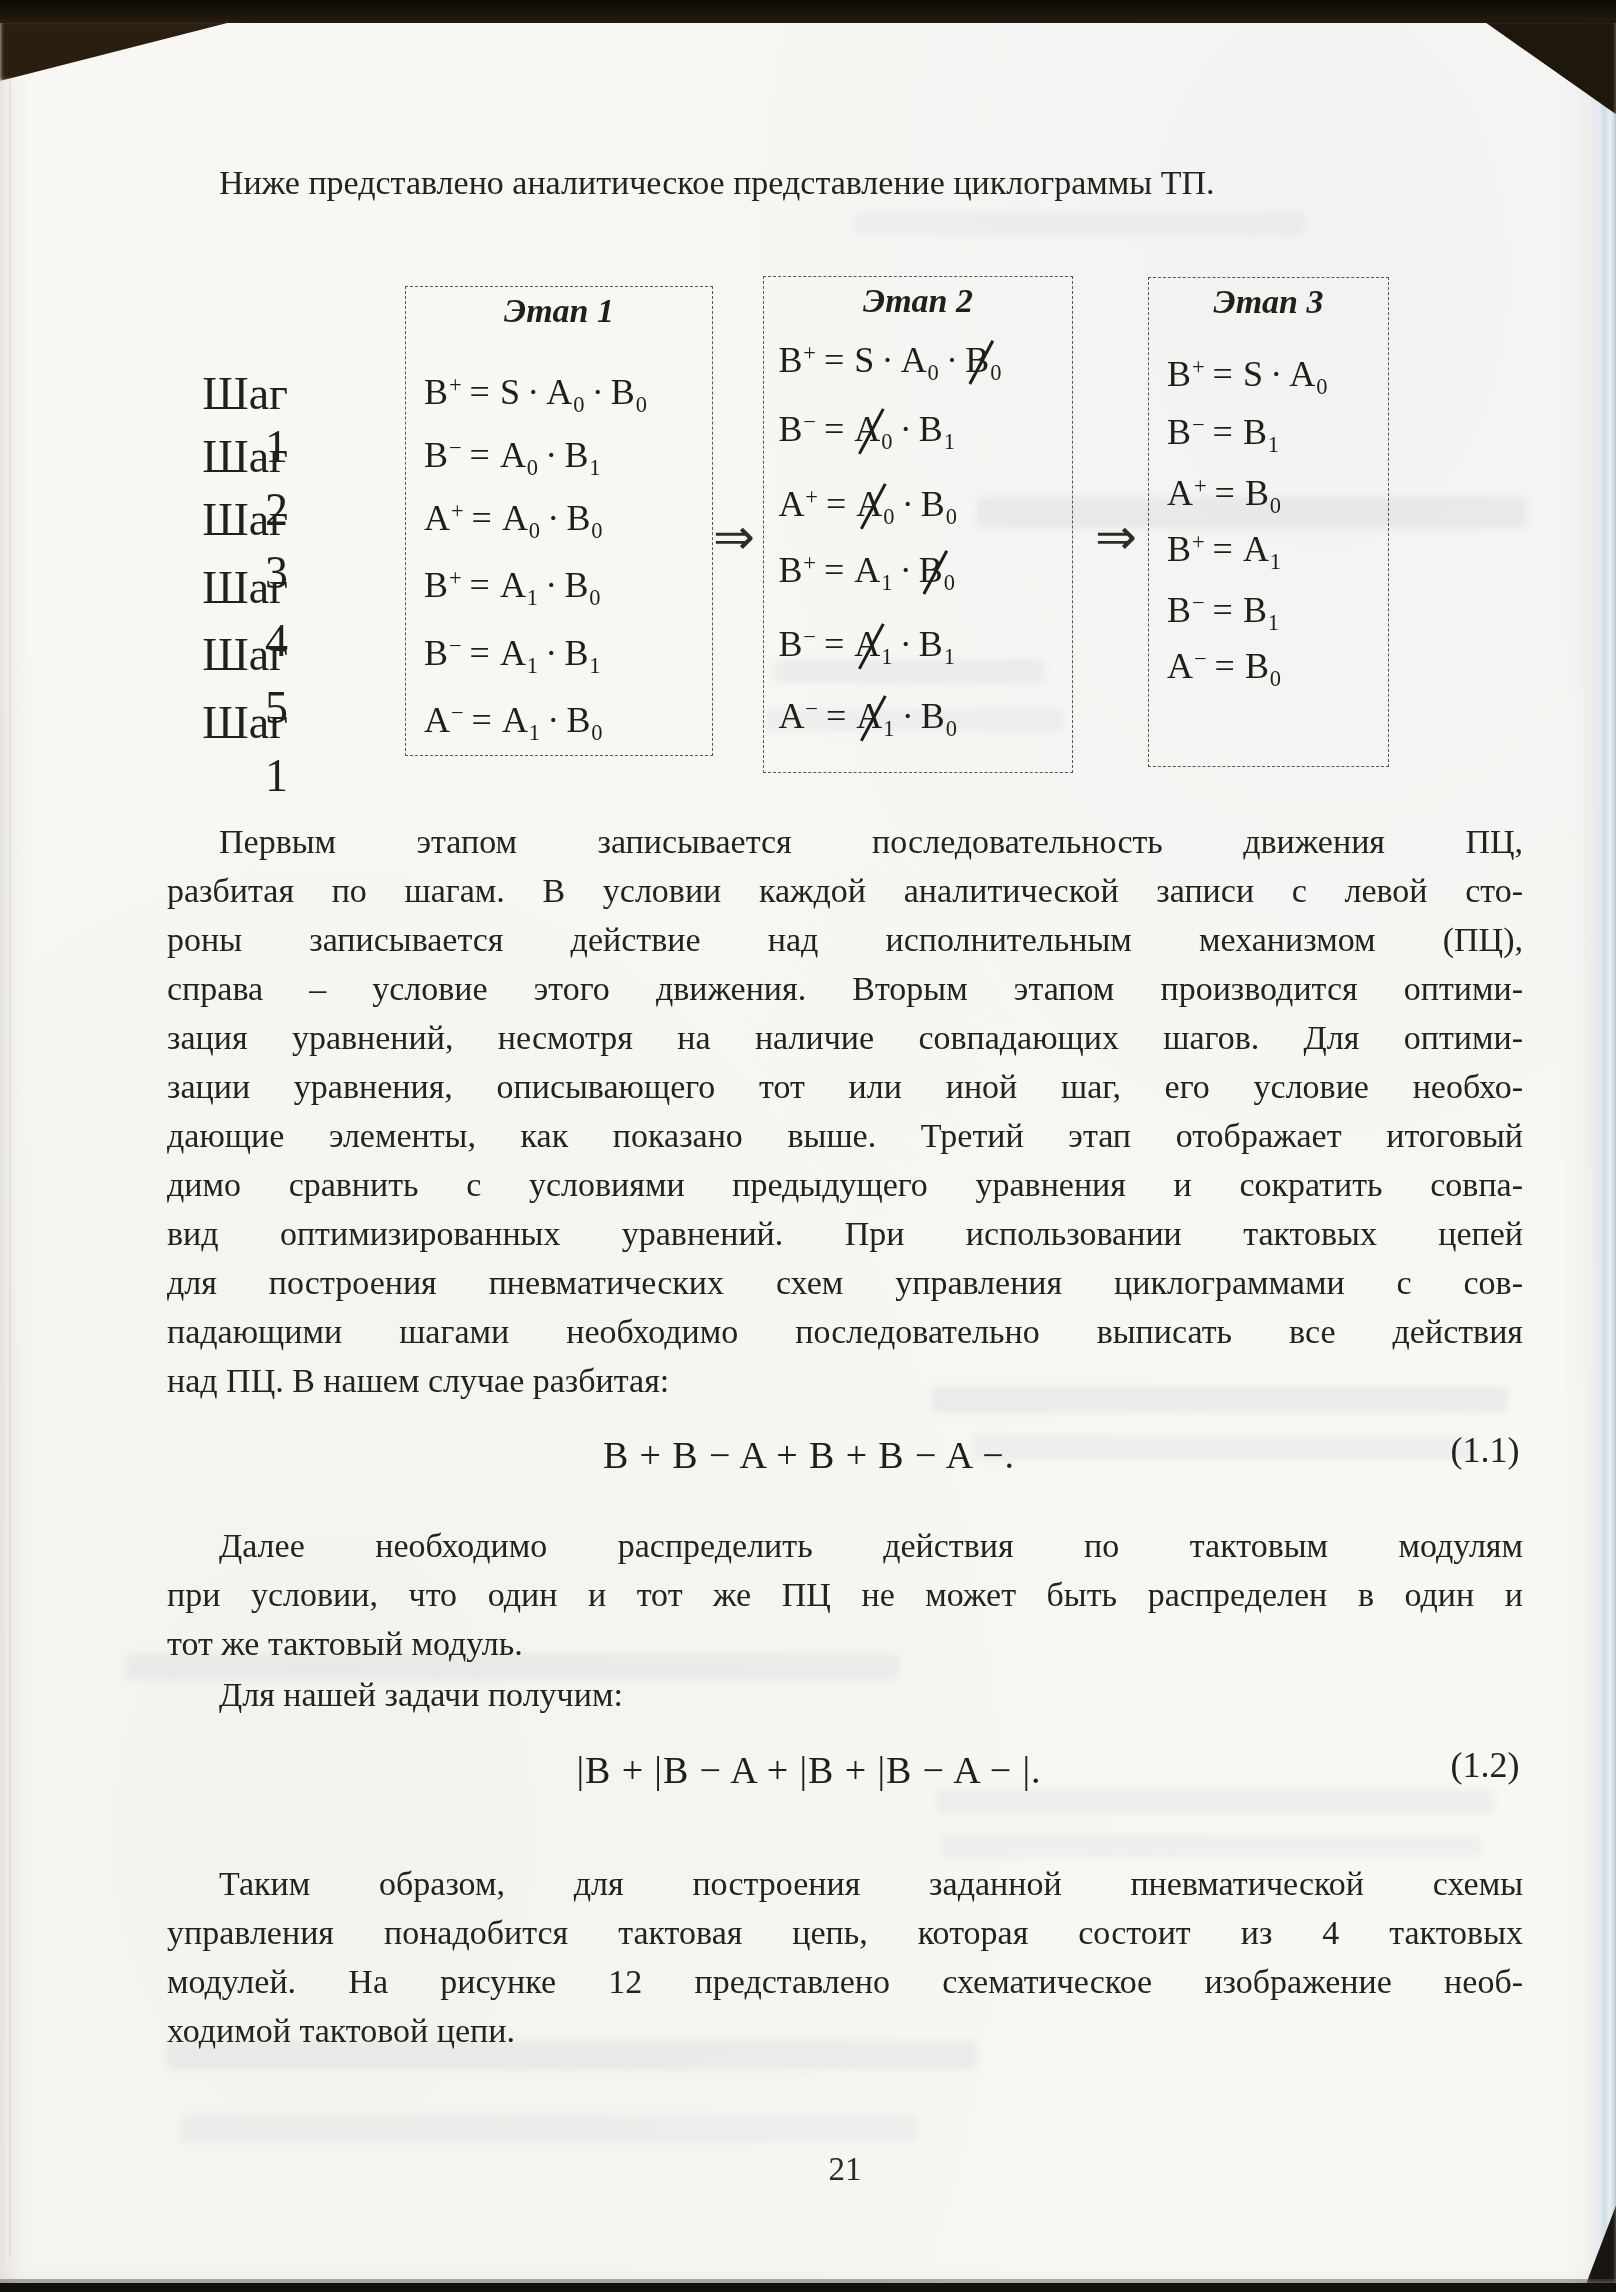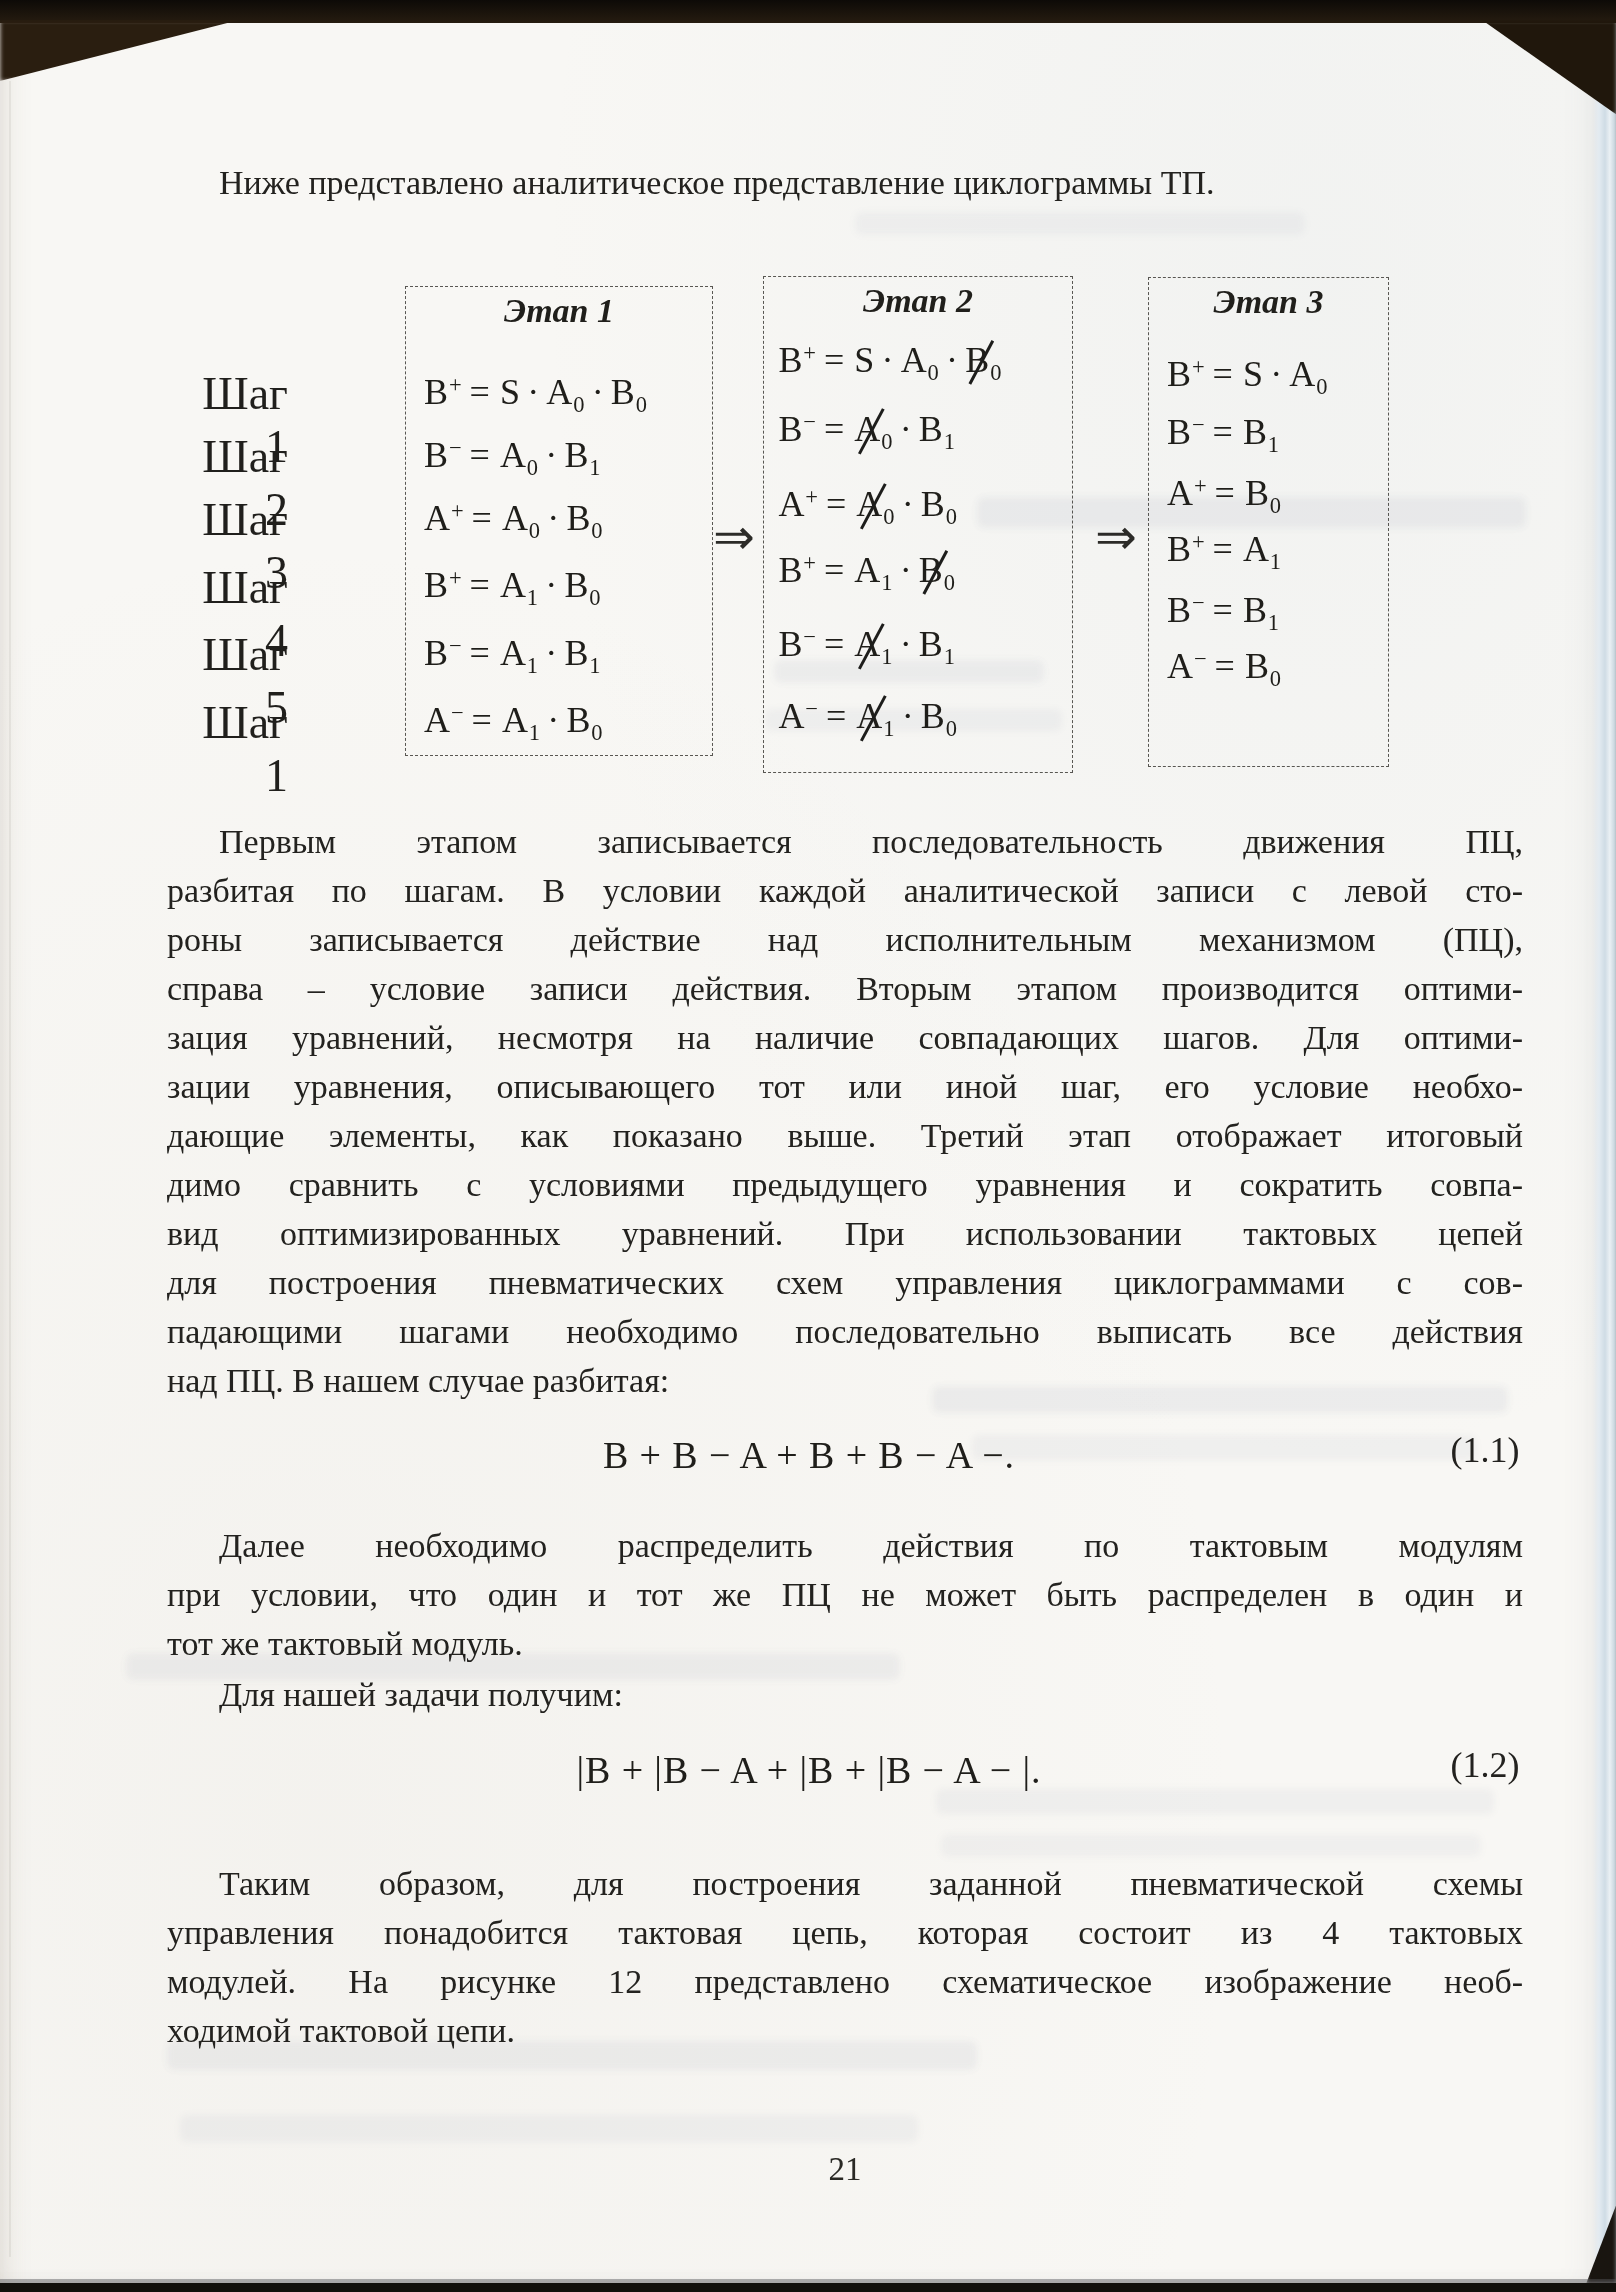--- a/index.html
+++ b/index.html
@@ -129,21 +129,21 @@
         <div class="eq-row" style="top: 311px;"><span class="term">B<sup>−</sup></span><span class="eq-sign">=</span><span class="term">B<sub>1</sub></span></div>
         <div class="eq-row" style="top: 367px;"><span class="term">A<sup>−</sup></span><span class="eq-sign">=</span><span class="term">B<sub>0</sub></span></div>
       </div>
     <div class="arrow" id="arrow1">⇒</div>
     <div class="arrow" id="arrow2">⇒</div>
 
     <div class="para" id="p1">
         <div class="line first justify">Первым этапом записывается последовательность движения ПЦ,</div>
         <div class="line justify">разбитая по шагам. В условии каждой аналитической записи с левой сто-</div>
         <div class="line justify">роны записывается действие над исполнительным механизмом (ПЦ),</div>
-        <div class="line justify">справа – условие записи действия. Вторым этапом производится оптими-</div>
+        <div class="line justify">справа – условие этого движения. Вторым этапом производится оптими-</div>
         <div class="line justify">зация уравнений, несмотря на наличие совпадающих шагов. Для оптими-</div>
         <div class="line justify">зации уравнения, описывающего тот или иной шаг, его условие необхо-</div>
         <div class="line justify">дающие элементы, как показано выше. Третий этап отображает итоговый</div>
         <div class="line justify">димо сравнить с условиями предыдущего уравнения и сократить совпа-</div>
         <div class="line justify">вид оптимизированных уравнений. При использовании тактовых цепей</div>
         <div class="line justify">для построения пневматических схем управления циклограммами с сов-</div>
         <div class="line justify">падающими шагами необходимо последовательно выписать все действия</div>
         <div class="line">над ПЦ. В нашем случае разбитая:</div>
       </div>
 

